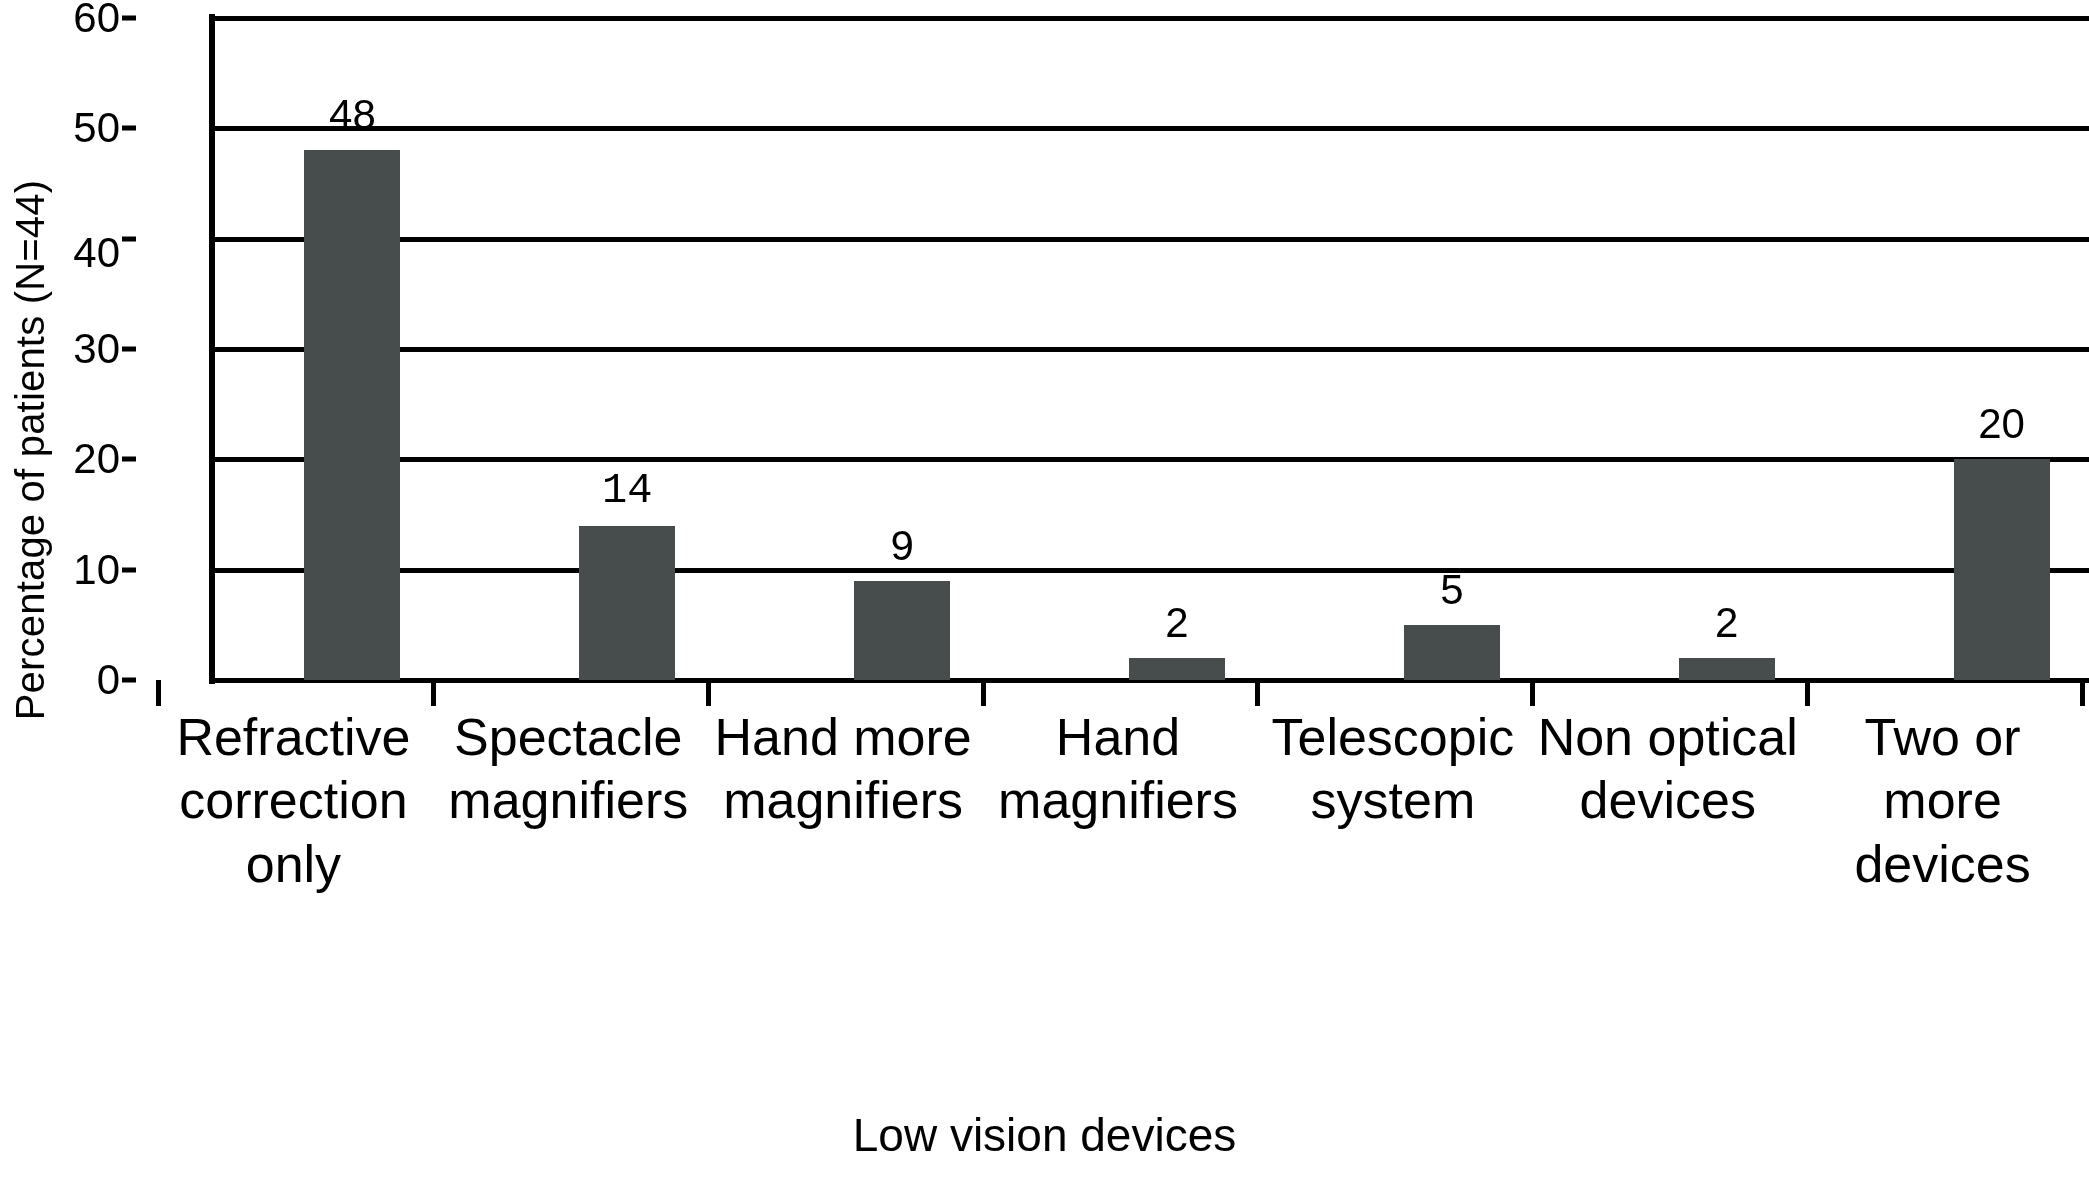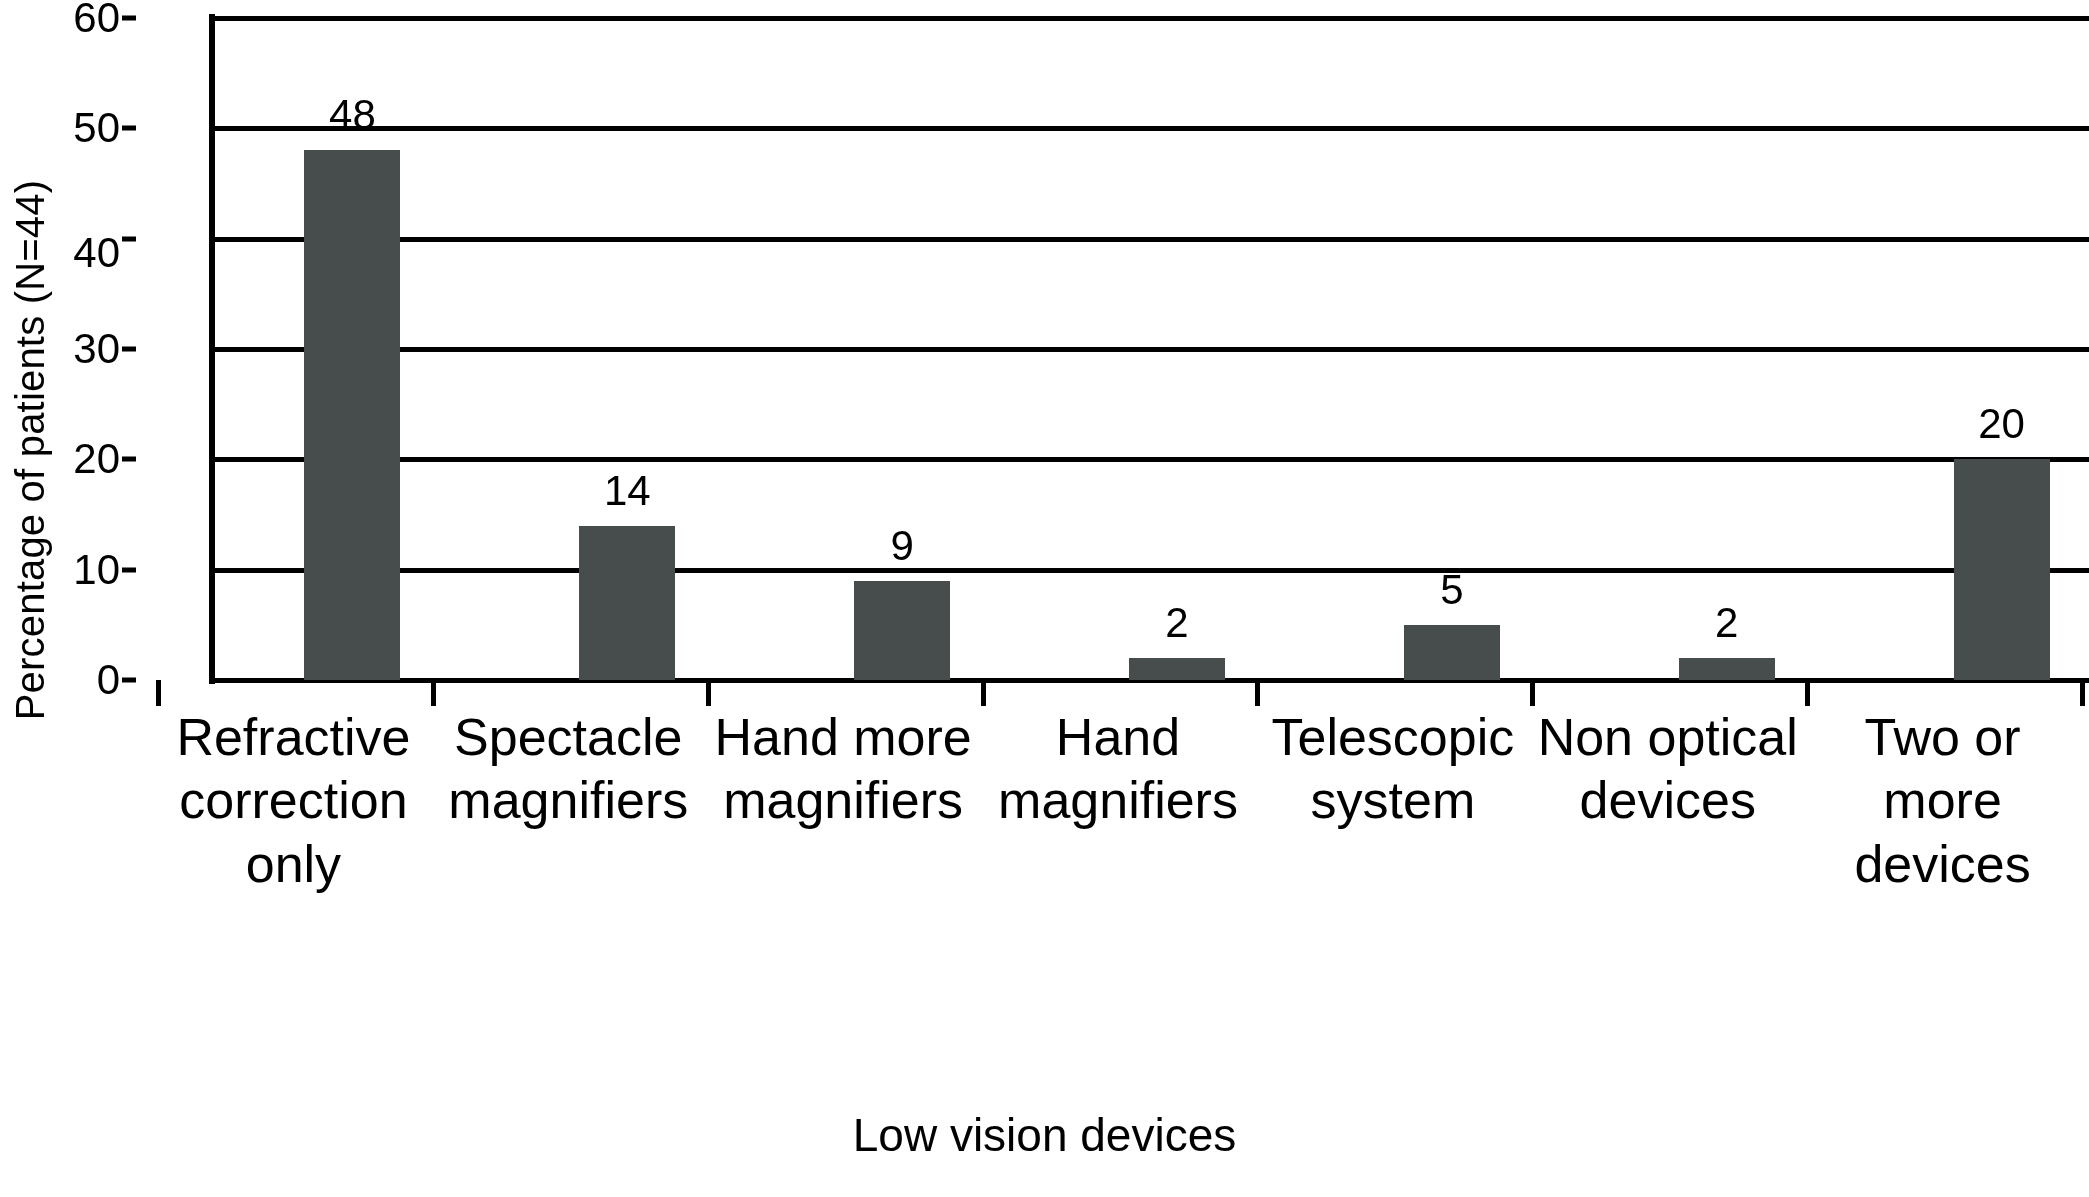--- a/index.html
+++ b/index.html
@@ -207,21 +207,21 @@
         <div class="grid" style="top: 549.667px;"></div>
         <div class="grid" style="top: 660px;"></div>
       </div>
     <div id="bars">
         <div class="bar-slot">
           <div class="bar" title="Refractive correction only: 48" style="height: 529.6px; background: rgb(71, 76, 76);"></div>
           <div class="bar-value" style="bottom: 543.6px;">48</div>
         </div>
         <div class="bar-slot">
           <div class="bar" title="Spectacle magnifiers: 14" style="height: 154.467px; background: rgb(71, 76, 76);"></div>
-          <div class="bar-value" style="bottom: 168.467px;">14</div>
+          <div class="bar-value" style="bottom: 168.467px; font-family: Liberation Mono, monospace;">14</div>
         </div>
         <div class="bar-slot">
           <div class="bar" title="Hand held magnifiers: 9" style="height: 99.3px; background: rgb(71, 76, 76);"></div>
           <div class="bar-value" style="bottom: 113.3px;">9</div>
         </div>
         <div class="bar-slot">
           <div class="bar" title="Stand magnifiers: 2" style="height: 22.0667px; background: rgb(71, 76, 76);"></div>
           <div class="bar-value" style="bottom: 36.0667px;">2</div>
         </div>
         <div class="bar-slot">

